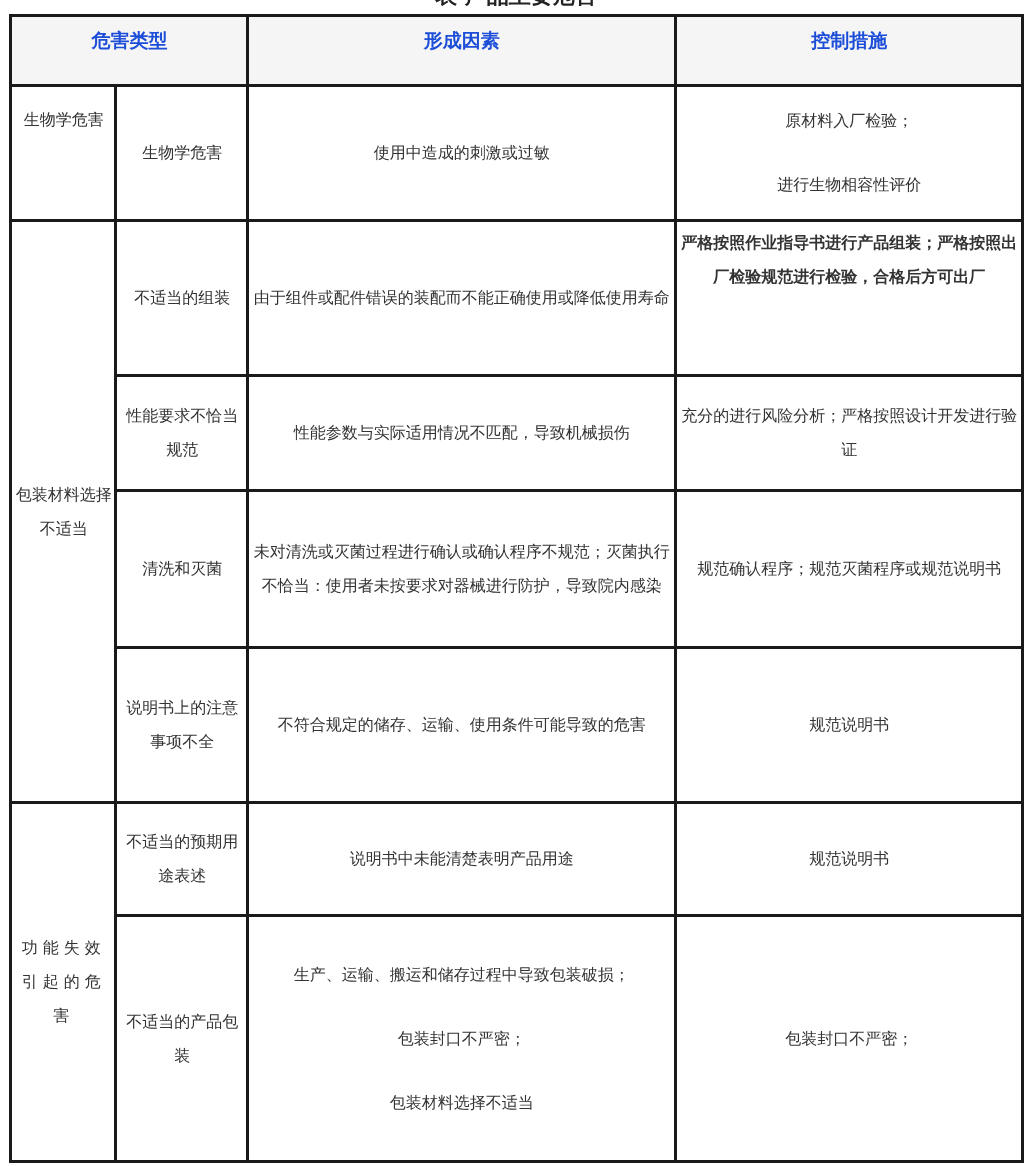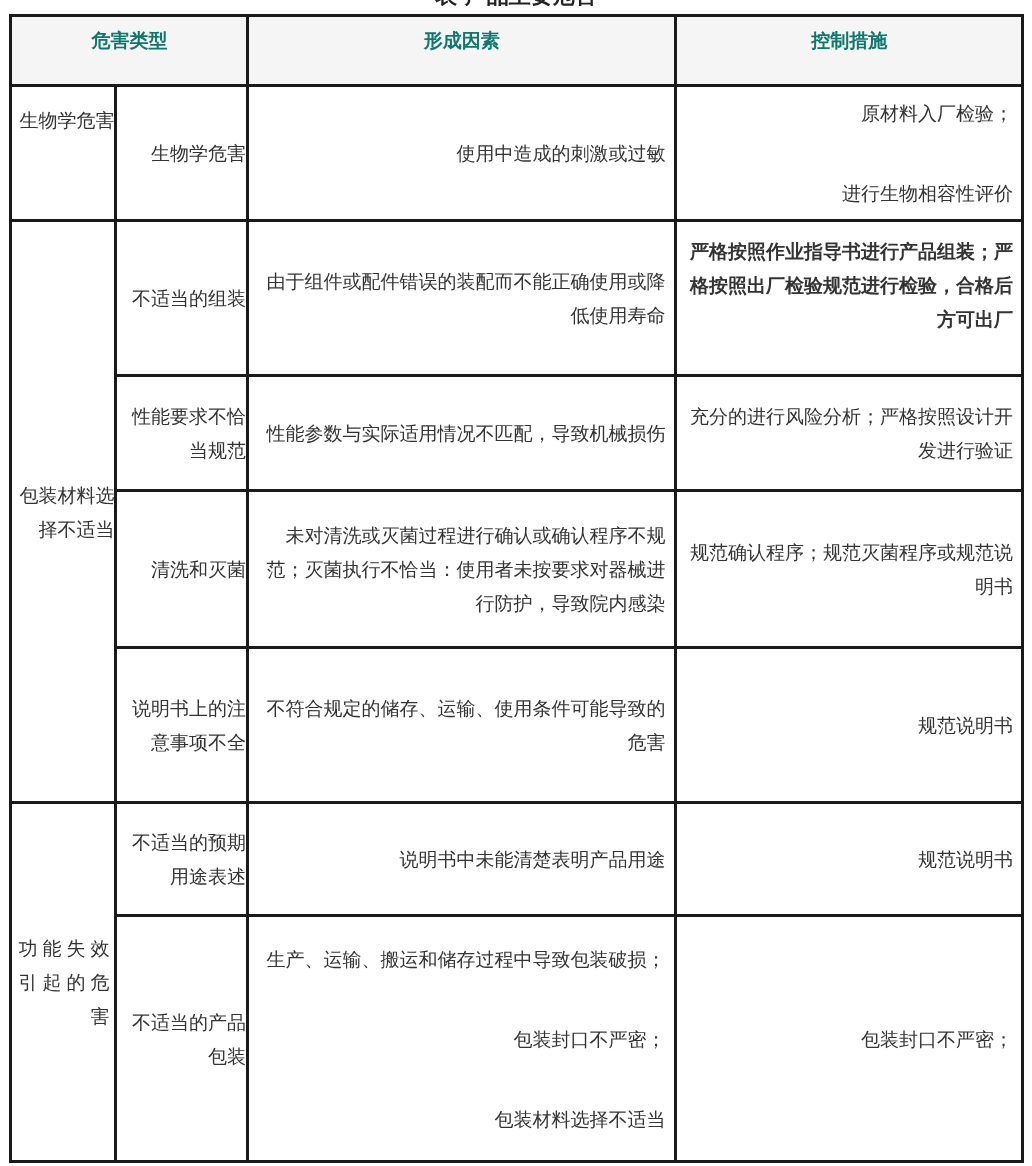--- a/index.html
+++ b/index.html
@@ -1,26 +1,26 @@
 <!DOCTYPE html>
 <html><head>
 <meta charset="utf-8">
 <style>
   html, body { margin: 0; padding: 0; background: #ffffff; }
   body { width: 1032px; height: 1166px; position: relative; overflow: hidden;
          font-family: "DejaVu Sans", "Liberation Sans", sans-serif; color: #333333; }
   .caption-strip { position: absolute; left: 0; top: -14px; width: 1032px; text-align: center;
          font-size: 22px; font-weight: bold; color: #222; height: 20px; line-height: 20px; overflow: hidden; }
   table.hazard { position: absolute; left: 9px; top: 14px; border-collapse: collapse; table-layout: fixed; width: 1015px; }
-  table.hazard td, table.hazard th { border: 3px solid #1a1a1a; padding: 0 0 0 1px; vertical-align: middle; text-align: right;
-         font-size: 19px; line-height: 34px; font-weight: normal; }
-  table.hazard th { background: #f5f5f5; text-align: center; font-weight: bold; font-size: 19px; color: #0f766e;
+  table.hazard td, table.hazard th { border: 3px solid #1a1a1a; padding: 0 0 0 1px; vertical-align: middle; text-align: center;
+         font-size: 16px; line-height: 34px; font-weight: normal; }
+  table.hazard th { background: #f5f5f5; text-align: center; font-weight: bold; font-size: 19px; color: #1d4ed8;
          vertical-align: top; padding-top: 6px; height: 61px; }
   .col1 { width: 105px; } .col2 { width: 131px; } .col3 { width: 426px; } .col4 { width: 346px; }
-  .cell-p { margin: 8px; }
+  .cell-p { margin: 0; }
   .gap { height: 30px; }
   .cat-spaced { letter-spacing: 5px; }
 </style>
 </head>
 <body>
 
 <div class="caption-strip">表  产品主要危害</div>
 
 <table class="hazard">
   <colgroup>

